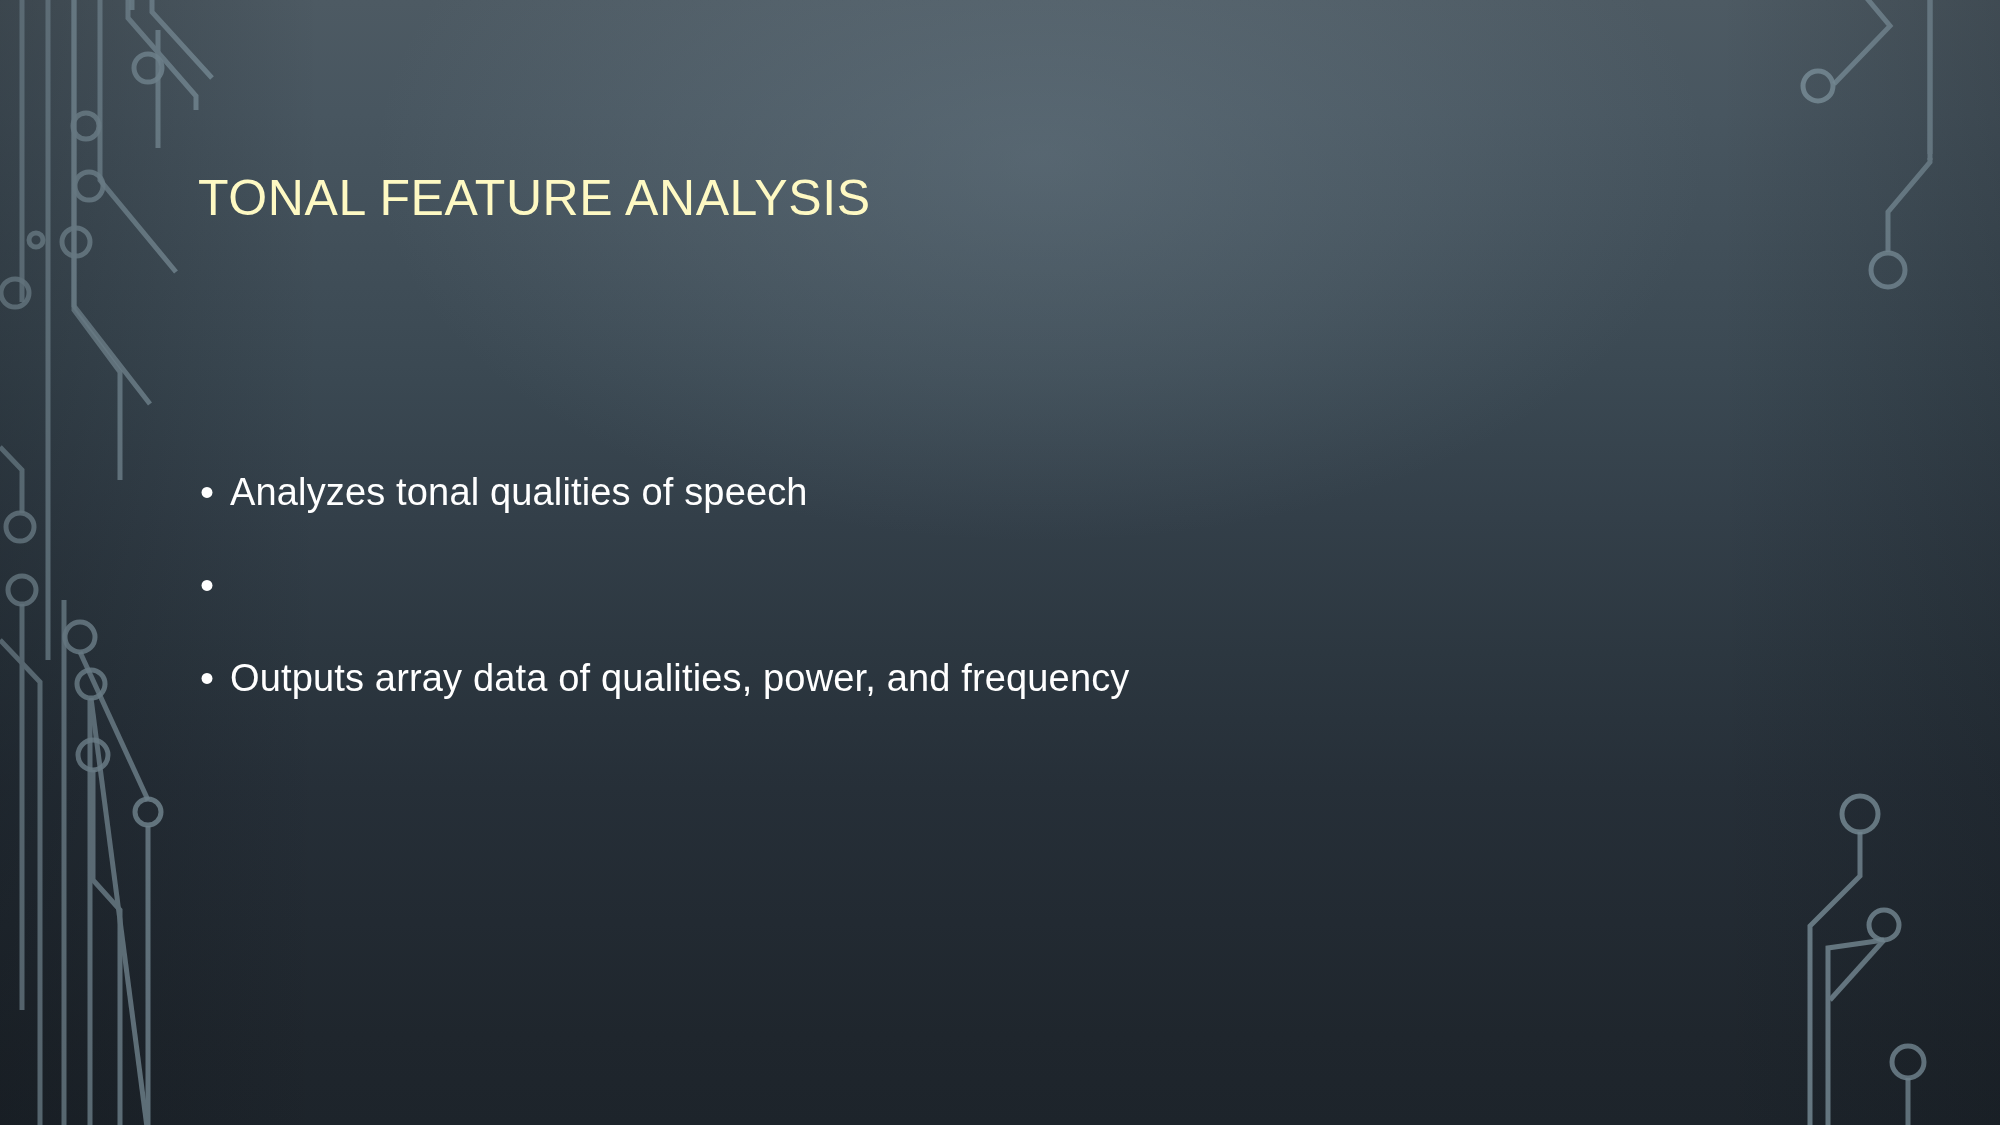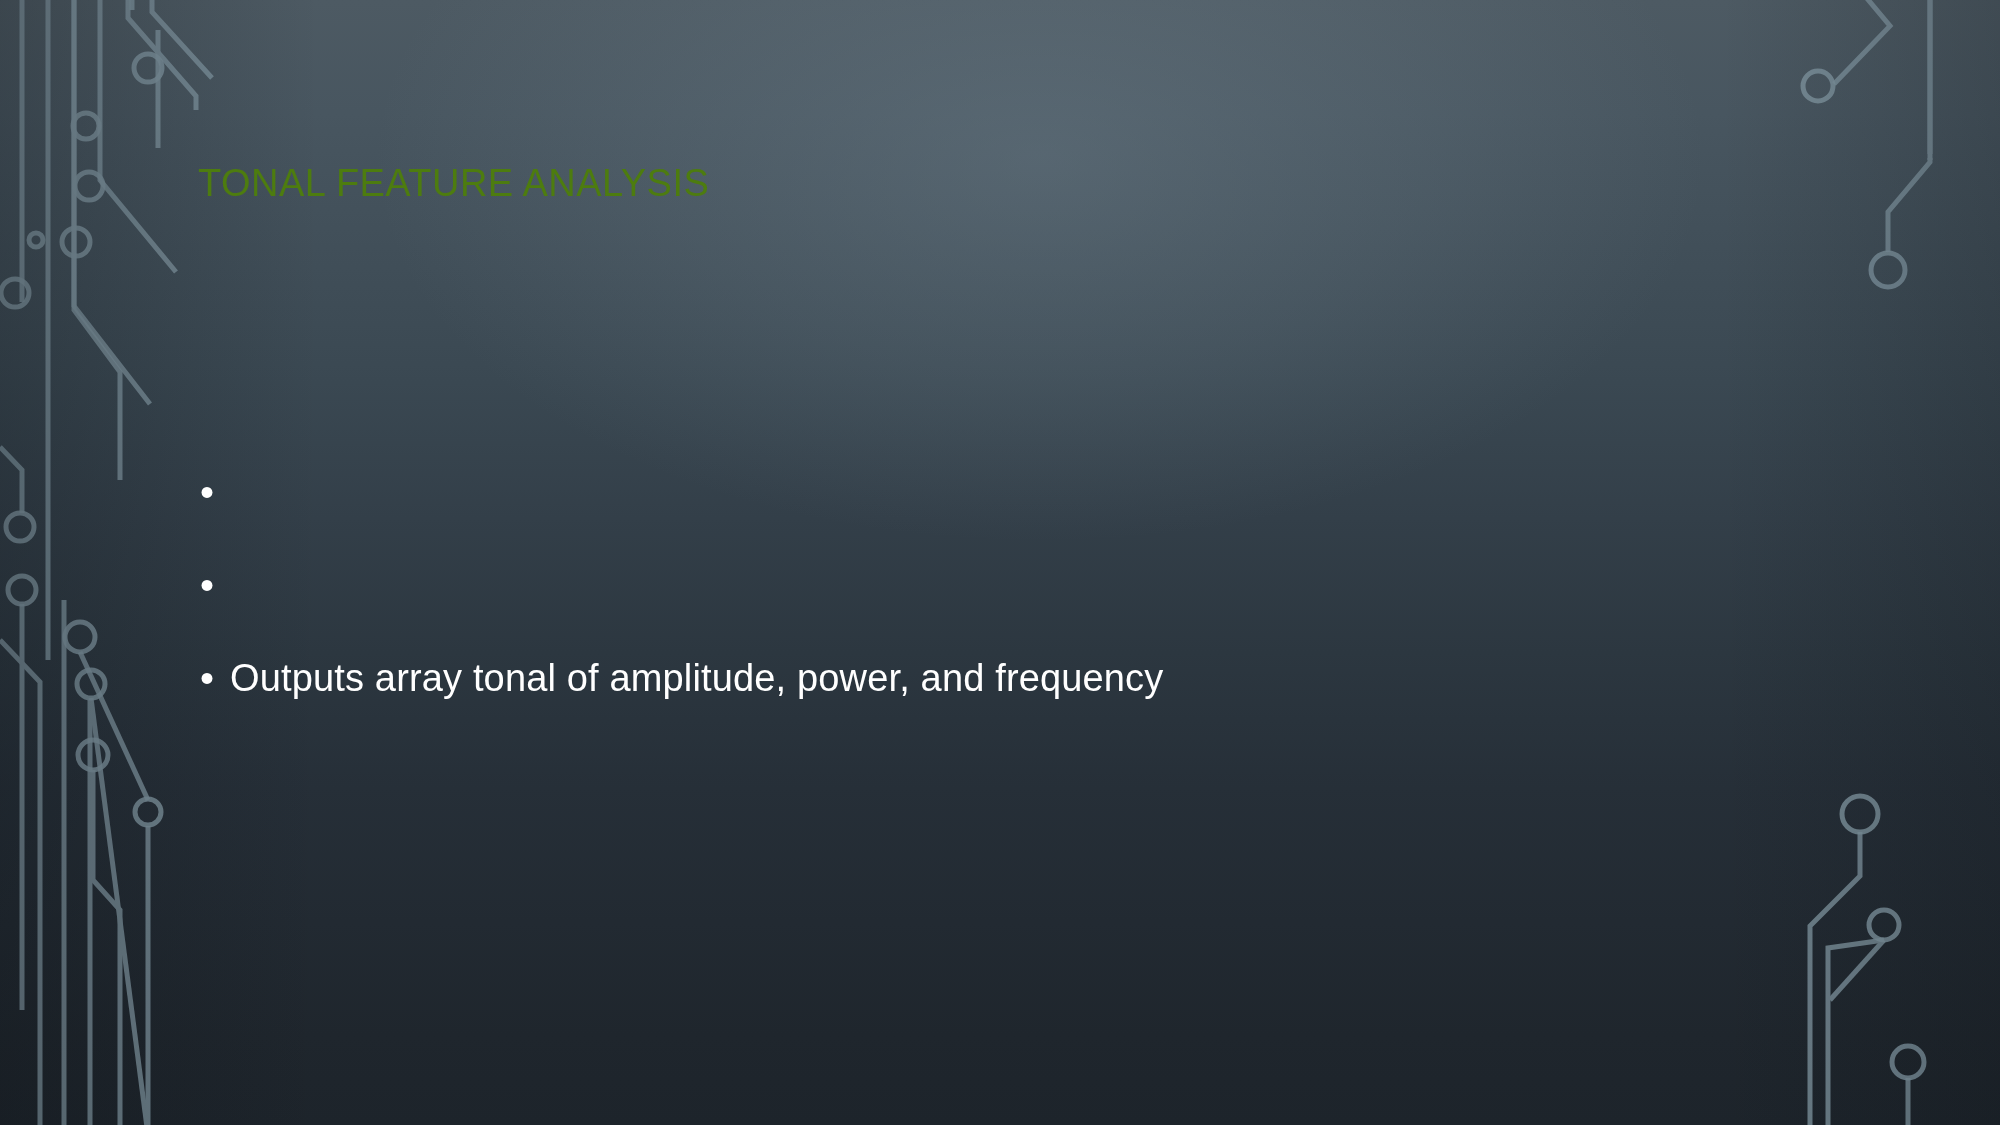--- a/index.html
+++ b/index.html
@@ -54,23 +54,23 @@
   #deco-left  { left: 0;  width: 300px; }
   #deco-right { right: 0; width: 260px; }
 
   #content {
     position: absolute;
     inset: 0;
   }
   #title {
     position: absolute;
     left: 198px;
-    top: 164px;
-    color: #4d7c0f;
-    font-size: 38px;
+    top: 172px;
+    color: #fef9c3;
+    font-size: 50px;
     font-weight: 400;
     letter-spacing: 0.012em;
     line-height: 1.04;
     white-space: nowrap;
   }
   #bullets {
     position: absolute;
     left: 200px;
     top: 470px;
     width: 1500px;
@@ -183,26 +183,27 @@
   <div id="slide-vignette"></div>
 
   <div id="content">
 
     <div id="title">TONAL FEATURE ANALYSIS</div>
 
     <div id="bullets">
 
       <div class="bullet-row">
         <span class="bullet-mark">•</span>
+        <span class="bullet-text">Analyzes tonal qualities of speech</span>
       </div>
 
       <div class="bullet-row">
         <span class="bullet-mark">•</span>
       </div>
 
       <div class="bullet-row">
         <span class="bullet-mark">•</span>
-        <span class="bullet-text">Outputs array tonal of amplitude, power, and frequency</span>
+        <span class="bullet-text">Outputs array data of qualities, power, and frequency</span>
       </div>
 
     </div>
   </div>
 </div>
 
 </body></html>

